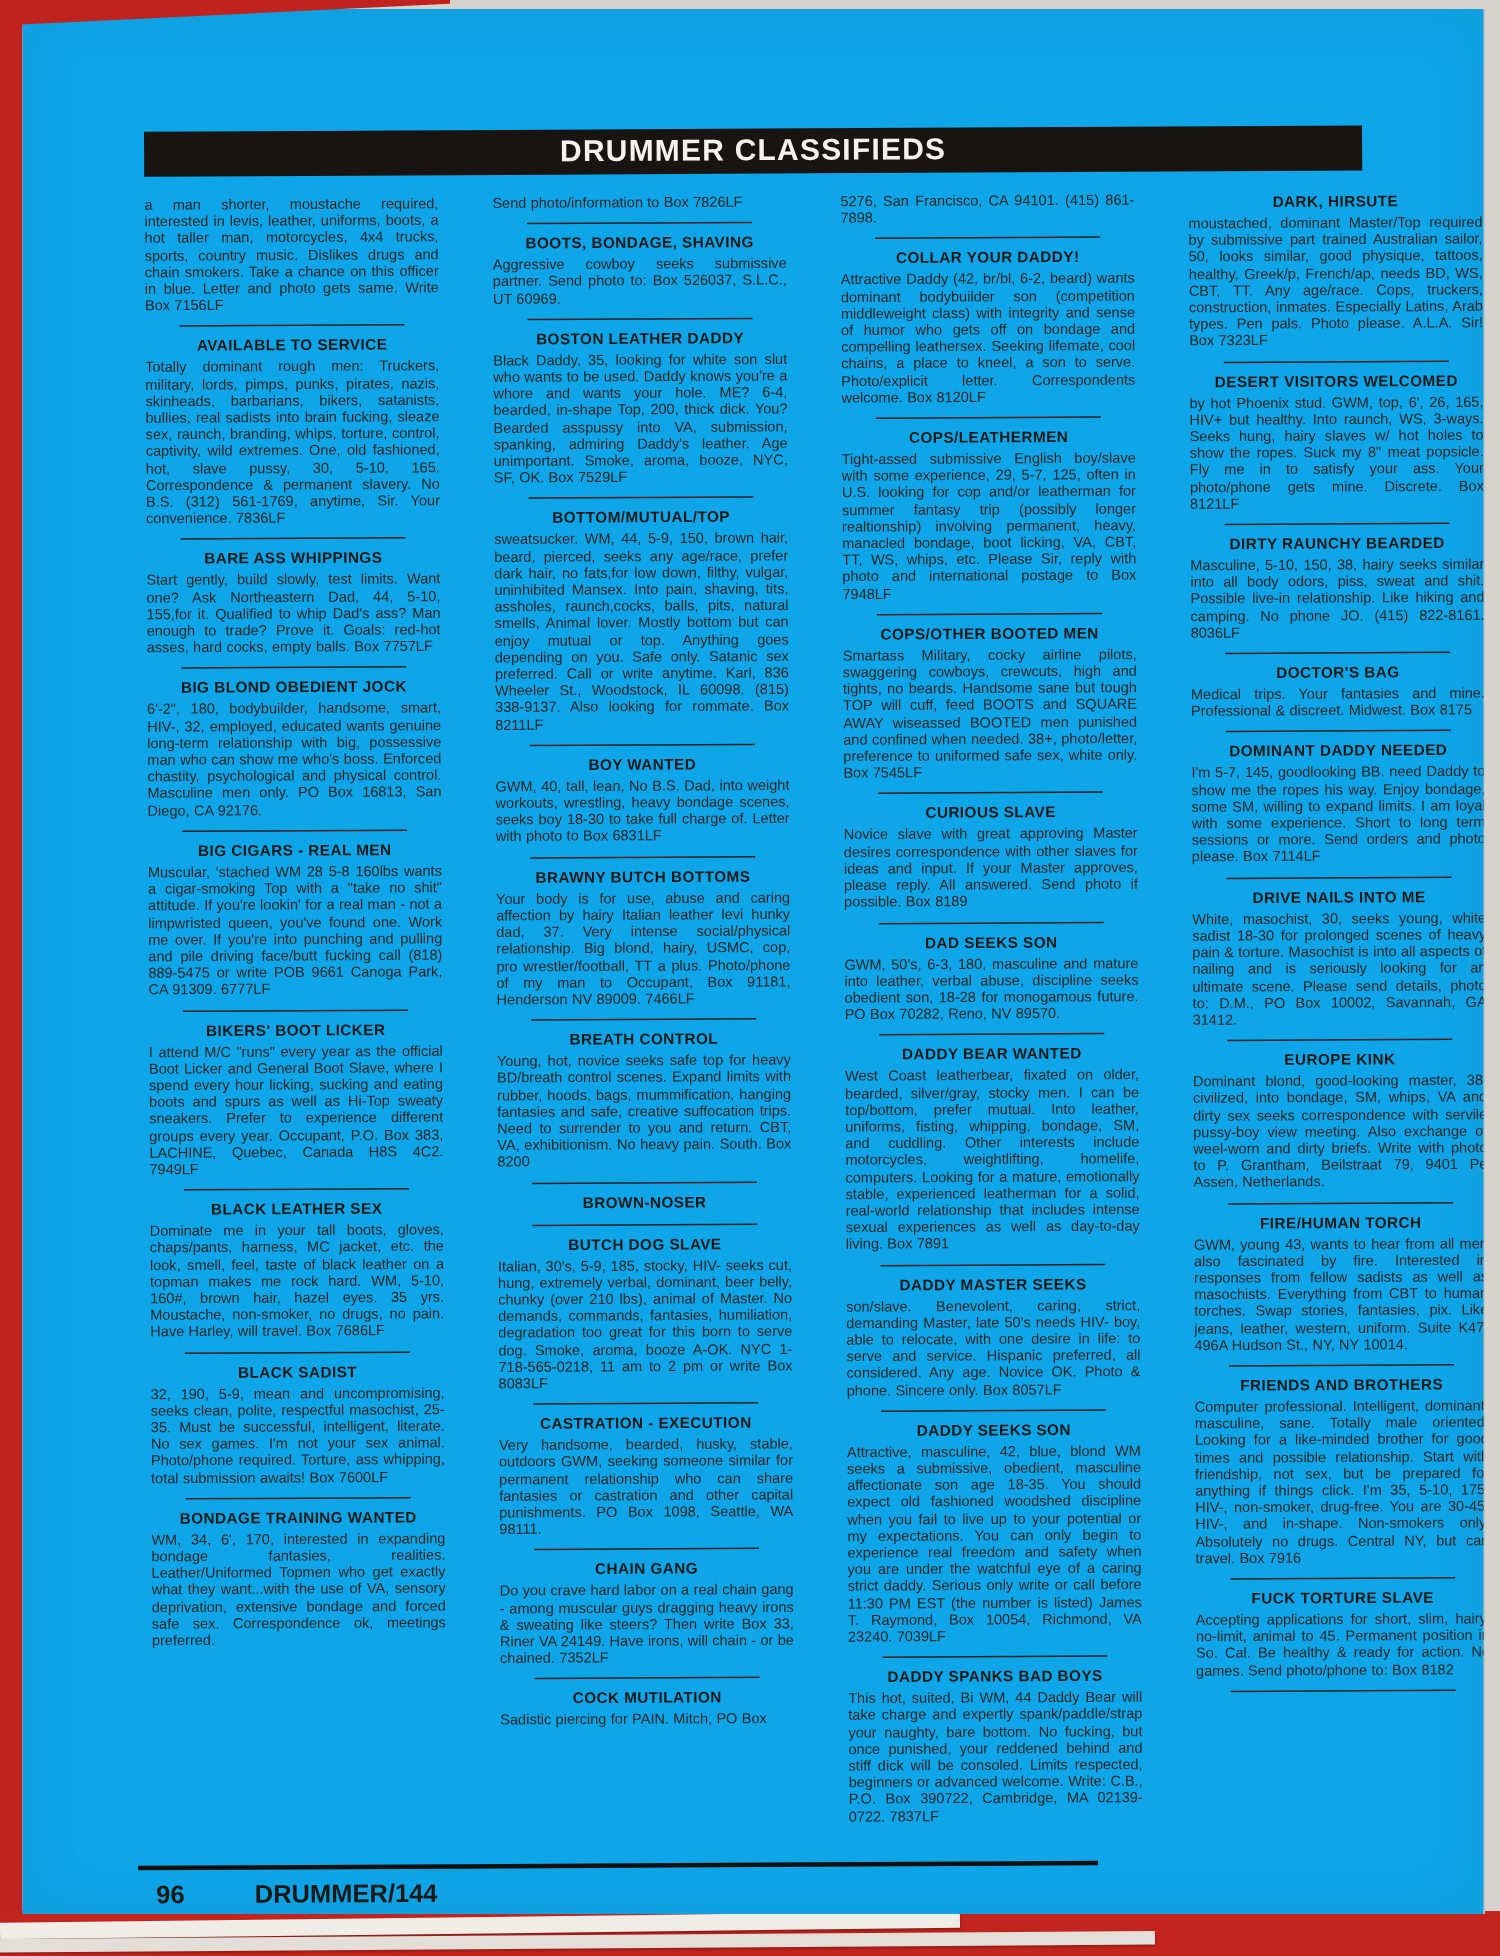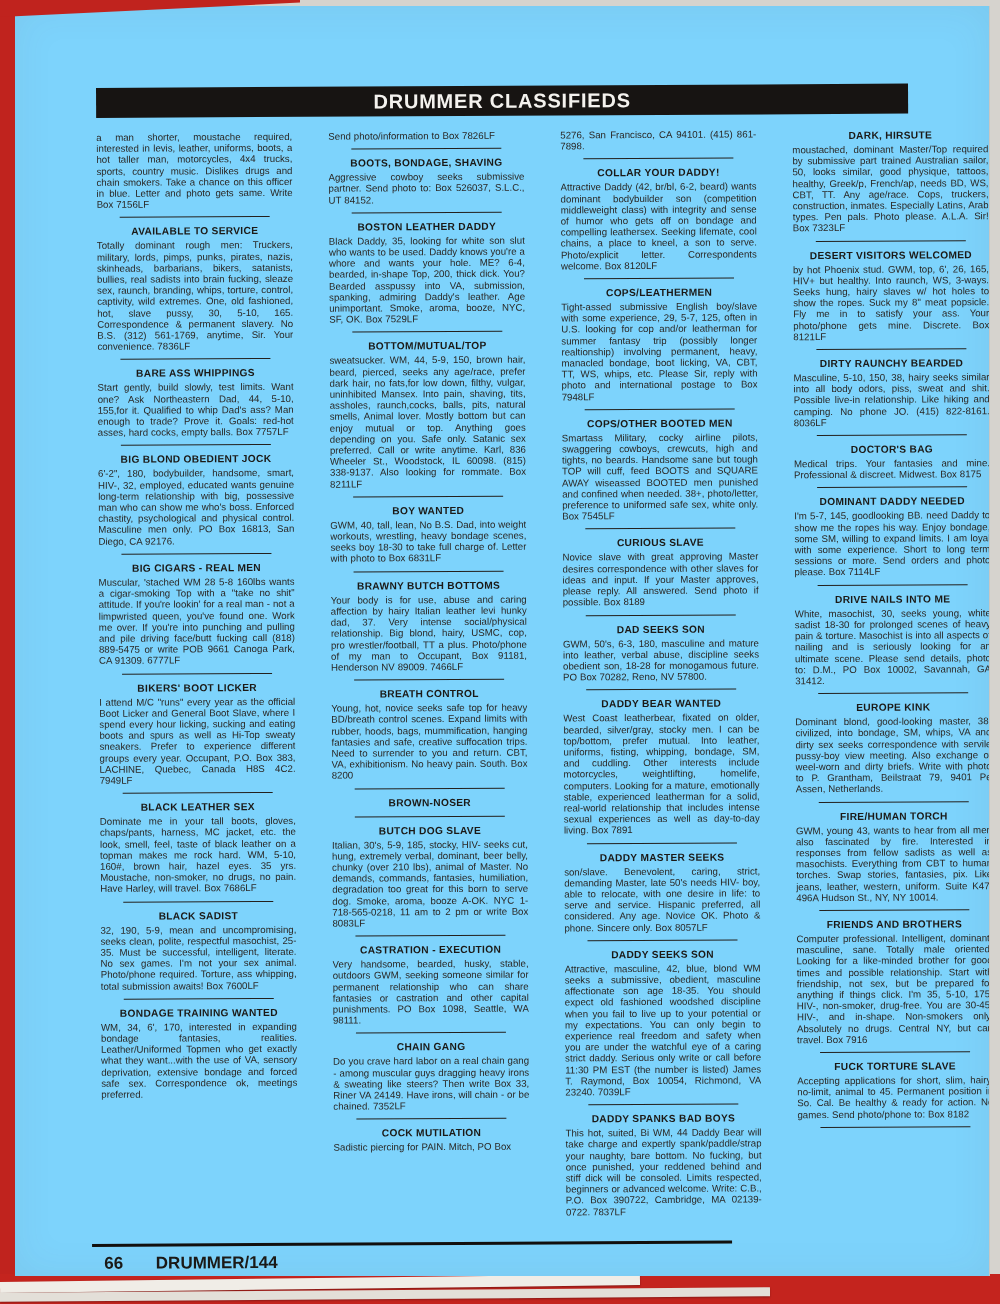--- a/index.html
+++ b/index.html
@@ -12,21 +12,21 @@
   .edge-left{position:absolute;left:0;top:0;width:15px;height:100%;background:#c0231e;z-index:1;}
   .edge-bottom{position:absolute;left:0;bottom:0;width:100%;height:30px;background:#c4241e;z-index:1;}
   .edge-top{position:absolute;left:0;top:0;width:300px;height:17px;background:#c0231e;z-index:6;
     clip-path:polygon(0 0,100% 0,100% 15%,0 100%);}
   .stack{position:absolute;z-index:2;}
   .stack-a{bottom:15px;left:0;width:640px;height:11px;background:#f0ede7;transform:rotate(-0.7deg);box-shadow:0 1px 2px rgba(0,0,0,.35);}
   .stack-b{bottom:5px;left:0;width:770px;height:9px;background:#e3dfd8;transform:rotate(-0.4deg);box-shadow:0 1px 2px rgba(0,0,0,.3);}
   
   .page{
     position:absolute;left:15px;top:6px;right:10px;bottom:28px;
-    background:#7dd3fc;z-index:3;overflow:hidden;
+    background:#0ea5e9;z-index:3;overflow:hidden;
     border-right:1px solid #c9c6c1;
     box-shadow:inset 0 0 40px rgba(90,80,60,.08);
     text-decoration:underline;
   }
   .content{position:absolute;left:81px;top:80px;width:896px;transform:rotate(-0.3deg);transform-origin:40% 0;}
   .header-bar{
     width:812px;height:30px;background:#171412;color:#f4f2ee;
     text-align:center;line-height:30px;font-size:20px;font-weight:bold;letter-spacing:0.8px;
   }
   .columns{display:flex;gap:36px;margin-top:14px;width:896px;}
@@ -36,21 +36,21 @@
   .ad h3{
     margin:0 0 2px;font-size:10.2px;font-weight:bold;text-align:center;
     letter-spacing:0.3px;color:#1b1916;line-height:12px;padding-top:2px;
   }
   .ad p{
     margin:0;font-size:9.7px;line-height:11.2px;text-align:justify;
     color:#2a2724;word-spacing:0.2px;
   }
   .footer-rule{position:absolute;top:1156px;left:-10px;width:640px;border-top:3px solid #12100e;}
   .footer{position:absolute;top:1166px;left:2px;font-size:17px;font-weight:bold;color:#1b1916;}
-  .footer .mag{margin-left:28px;}
+  .footer .mag{margin-left:42px;}
 </style>
 </head>
 <body>
 
 <div class="scan">
   <div class="edge-left"></div>
   <div class="edge-bottom"></div>
   <div class="stack stack-a"></div>
   <div class="stack stack-b"></div>
 
@@ -106,21 +106,21 @@
               <p>WM, 34, 6', 170, interested in expanding bondage fantasies, realities. Leather/Uniformed Topmen who get exactly what they want...with the use of VA, sensory deprivation, extensive bondage and forced safe sex. Correspondence ok, meetings preferred.</p>
             </div>
           </div>
         <div class="col">
             <div class="ad">
               <p>Send photo/information to Box 7826LF</p>
             </div>
             <div class="ad">
               <div class="rule"></div>
               <h3>BOOTS, BONDAGE, SHAVING</h3>
-              <p>Aggressive cowboy seeks submissive partner. Send photo to: Box 526037, S.L.C., UT 84152.</p>
+              <p>Aggressive cowboy seeks submissive partner. Send photo to: Box 526037, S.L.C., UT 60969.</p>
             </div>
             <div class="ad">
               <div class="rule"></div>
               <h3>BOSTON LEATHER DADDY</h3>
               <p>Black Daddy, 35, looking for white son slut who wants to be used. Daddy knows you're a whore and wants your hole. ME? 6-4, bearded, in-shape Top, 200, thick dick. You? Bearded asspussy into VA, submission, spanking, admiring Daddy's leather. Age unimportant. Smoke, aroma, booze, NYC, SF, OK. Box 7529LF</p>
             </div>
             <div class="ad">
               <div class="rule"></div>
               <h3>BOTTOM/MUTUAL/TOP</h3>
               <p>sweatsucker. WM, 44, 5-9, 150, brown hair, beard, pierced, seeks any age/race, prefer dark hair, no fats,for low down, filthy, vulgar, uninhibited Mansex. Into pain, shaving, tits, assholes, raunch,cocks, balls, pits, natural smells, Animal lover. Mostly bottom but can enjoy mutual or top. Anything goes depending on you. Safe only. Satanic sex preferred. Call or write anytime. Karl, 836 Wheeler St., Woodstock, IL 60098. (815) 338-9137. Also looking for rommate. Box 8211LF</p>
@@ -185,21 +185,21 @@
               <p>Smartass Military, cocky airline pilots, swaggering cowboys, crewcuts, high and tights, no beards. Handsome sane but tough TOP will cuff, feed BOOTS and SQUARE AWAY wiseassed BOOTED men punished and confined when needed. 38+, photo/letter, preference to uniformed safe sex, white only. Box 7545LF</p>
             </div>
             <div class="ad">
               <div class="rule"></div>
               <h3>CURIOUS SLAVE</h3>
               <p>Novice slave with great approving Master desires correspondence with other slaves for ideas and input. If your Master approves, please reply. All answered. Send photo if possible. Box 8189</p>
             </div>
             <div class="ad">
               <div class="rule"></div>
               <h3>DAD SEEKS SON</h3>
-              <p>GWM, 50's, 6-3, 180, masculine and mature into leather, verbal abuse, discipline seeks obedient son, 18-28 for monogamous future. PO Box 70282, Reno, NV 57800.</p>
+              <p>GWM, 50's, 6-3, 180, masculine and mature into leather, verbal abuse, discipline seeks obedient son, 18-28 for monogamous future. PO Box 70282, Reno, NV 89570.</p>
             </div>
             <div class="ad">
               <div class="rule"></div>
               <h3>DADDY BEAR WANTED</h3>
               <p>West Coast leatherbear, fixated on older, bearded, silver/gray, stocky men. I can be top/bottom, prefer mutual. Into leather, uniforms, fisting, whipping, bondage, SM, and cuddling. Other interests include motorcycles, weightlifting, homelife, computers. Looking for a mature, emotionally stable, experienced leatherman for a solid, real-world relationship that includes intense sexual experiences as well as day-to-day living. Box 7891</p>
             </div>
             <div class="ad">
               <div class="rule"></div>
               <h3>DADDY MASTER SEEKS</h3>
               <p>son/slave. Benevolent, caring, strict, demanding Master, late 50's needs HIV- boy, able to relocate, with one desire in life: to serve and service. Hispanic preferred, all considered. Any age. Novice OK. Photo &amp; phone. Sincere only. Box 8057LF</p>
@@ -264,20 +264,20 @@
               <div class="rule"></div>
               <h3>FUCK TORTURE SLAVE</h3>
               <p>Accepting applications for short, slim, hairy, no-limit, animal to 45. Permanent position in So. Cal. Be healthy &amp; ready for action. No games. Send photo/phone to: Box 8182</p>
             </div>
             <div class="rule"></div>
           </div>
       </div>
 
       <div class="footer-rule"></div>
       <div class="footer">
-        <span class="pg">66</span>
+        <span class="pg">96</span>
         <span class="mag">DRUMMER/144</span>
       </div>
     </div>
   </div>
 
   <div class="edge-top"></div>
 </div>
 
 </body></html>

